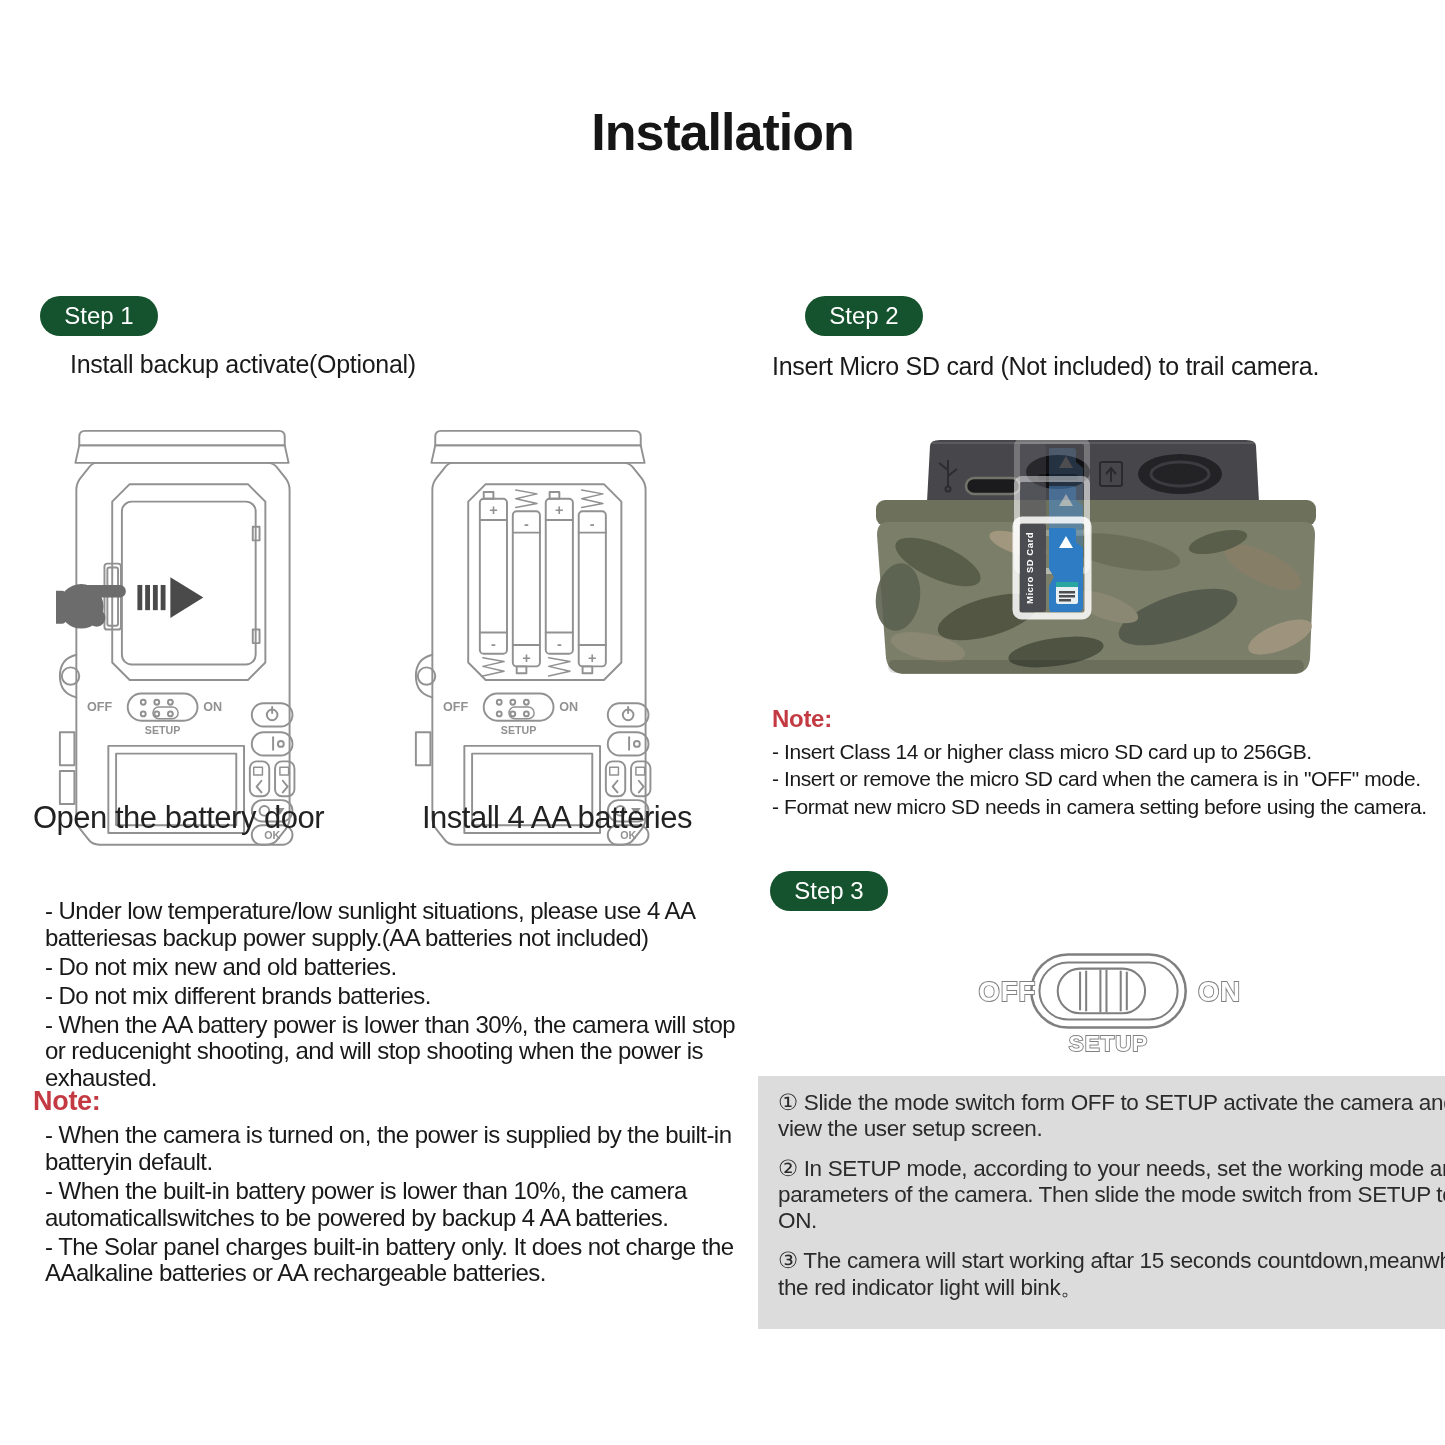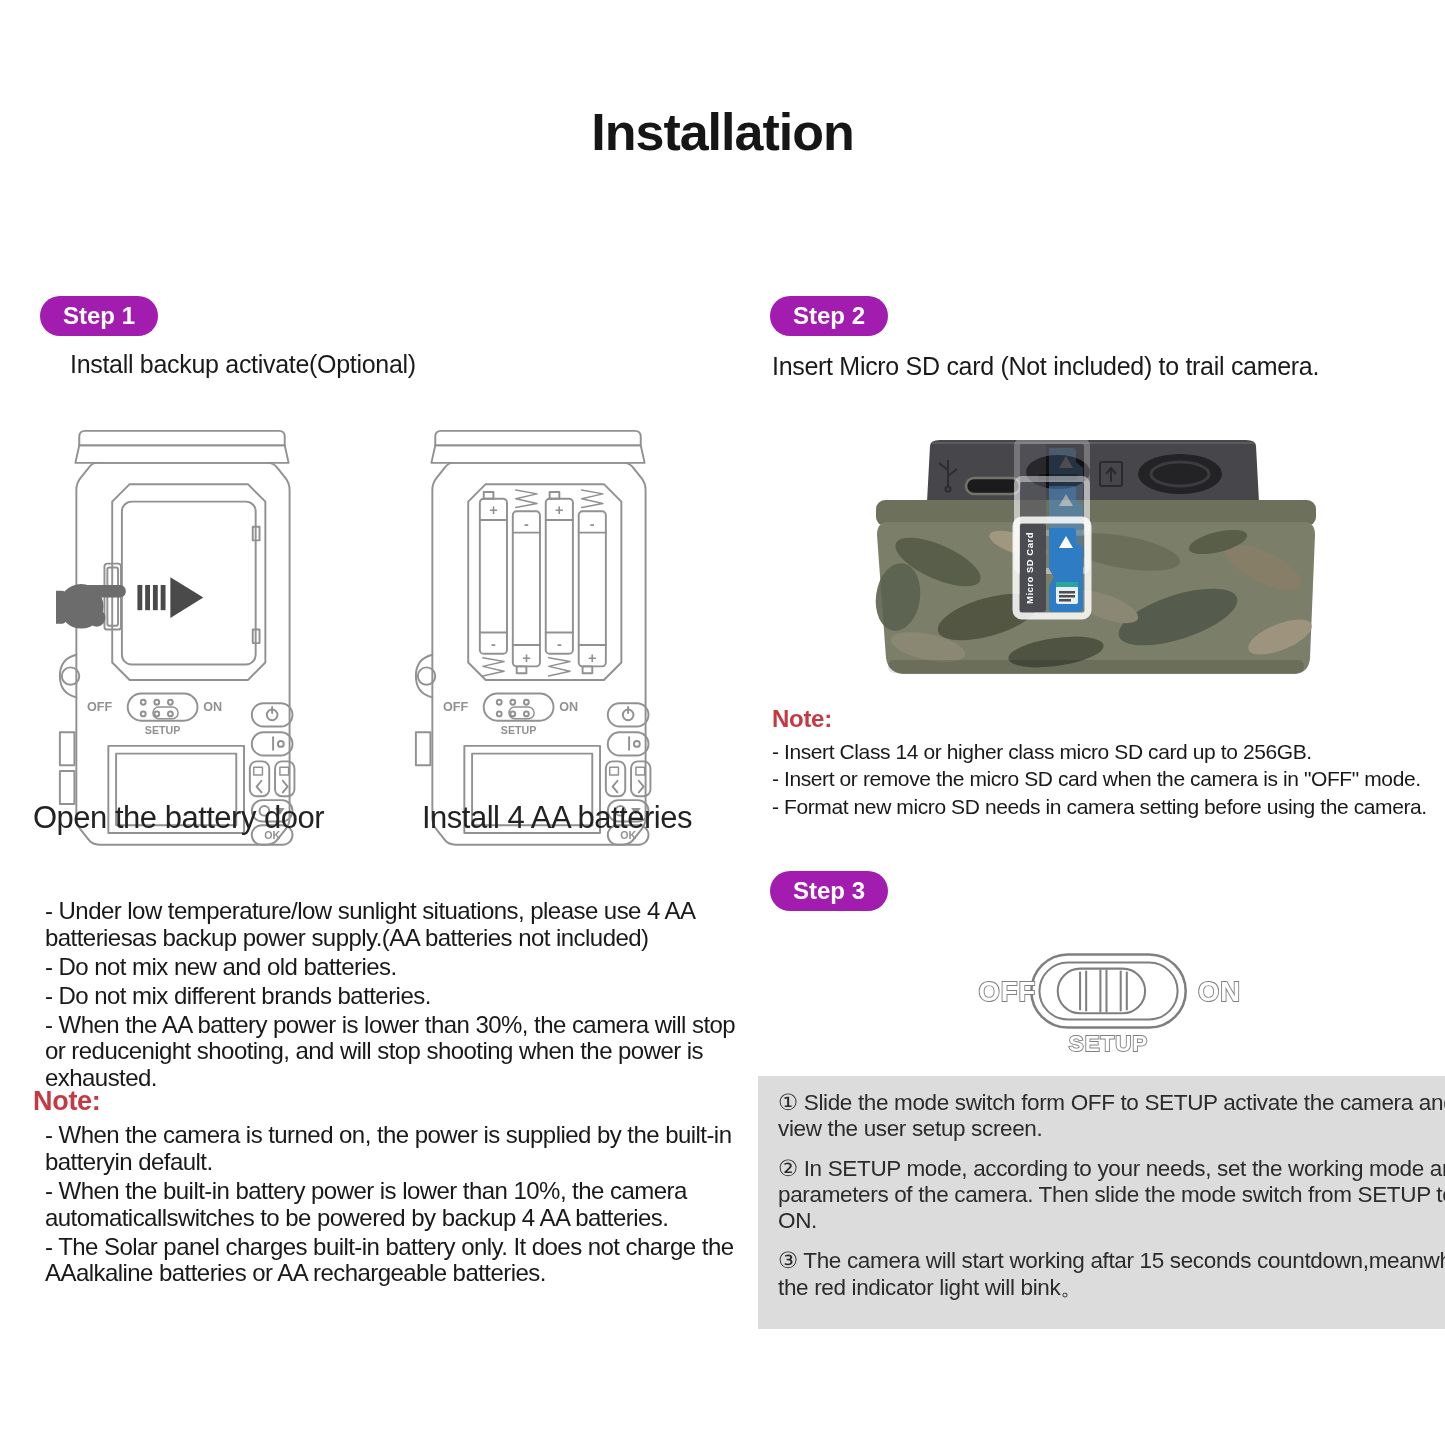--- a/index.html
+++ b/index.html
@@ -6,22 +6,22 @@
   #canvas{
     position:relative;width:1445px;height:1445px;background:#ffffff;overflow:hidden;
     font-family:"Liberation Sans",sans-serif;color:#1c1c1c;
   }
   .abs{position:absolute;}
   .page-title{
     left:0;top:102px;width:1445px;text-align:center;
     font-size:52px;font-weight:600;letter-spacing:-1px;color:#161616;
   }
   .badge{
-    width:118px;height:40px;background:#a21caf;border-radius:21px;
-    color:#ffffff;font-size:24px;font-weight:bold;
+    width:118px;height:40px;background:#14532d;border-radius:21px;
+    color:#ffffff;font-size:24px;font-weight:normal;
     display:flex;align-items:center;justify-content:center;
   }
   .sub{font-size:25px;letter-spacing:-0.3px;color:#1a1a1a;}
   .caption{font-size:31px;letter-spacing:-0.5px;color:#222;}
   .bodytext{font-size:24px;line-height:1.12;letter-spacing:-0.55px;color:#191919;}
   .bodytext .para{margin:0 0 2px 12px;}
   .note-title{font-size:27px;font-weight:bold;color:#c43a43;letter-spacing:-0.3px;}
   .note-title-sm{font-size:24px;font-weight:bold;color:#c43a43;letter-spacing:-0.3px;}
   .notelines-sm{font-size:21px;line-height:1.3;letter-spacing:-0.4px;color:#191919;white-space:nowrap;}
   .graybox{
@@ -207,21 +207,21 @@
     <p class="para">- When the AA battery power is lower than 30%, the camera will stop or reducenight shooting, and will stop shooting when the power is exhausted.</p>
   </div>
 
   <div class="abs note-title" style="left:33px;top:1086px;">Note:</div>
   <div class="abs bodytext" style="left:33px;top:1122px;width:715px;">
     <p class="para">- When the camera is turned on, the power is supplied by the built-in batteryin default.</p>
     <p class="para">- When the built-in battery power is lower than 10%, the camera automaticallswitches to be powered by backup 4 AA batteries.</p>
     <p class="para">- The Solar panel charges built-in battery only. It does not charge the AAalkaline batteries or AA rechargeable batteries.</p>
   </div>
 
-  <div class="abs badge" style="left:770px;top:296px;">
+  <div class="abs badge" style="left:805px;top:296px;">
     <span>Step 2</span>
   </div>
   <div class="abs sub" style="left:772px;top:352px;">Insert Micro SD card (Not included) to trail camera.</div>
 
   <svg class="abs" style="left:868px;top:432px;" width="470" height="262" viewBox="0 0 470 262">
 
     <path d="M62,14 Q62,8 72,8 L378,8 Q388,8 388,14 L391,70 L59,70 Z" fill="#47474b"></path>
     <line x1="64" y1="11" x2="386" y2="11" stroke="#5b5b5f" stroke-width="2"></line>
     <g stroke="#2d2d30" stroke-width="2" fill="none">
       <line x1="80" y1="28" x2="80" y2="54"></line>

